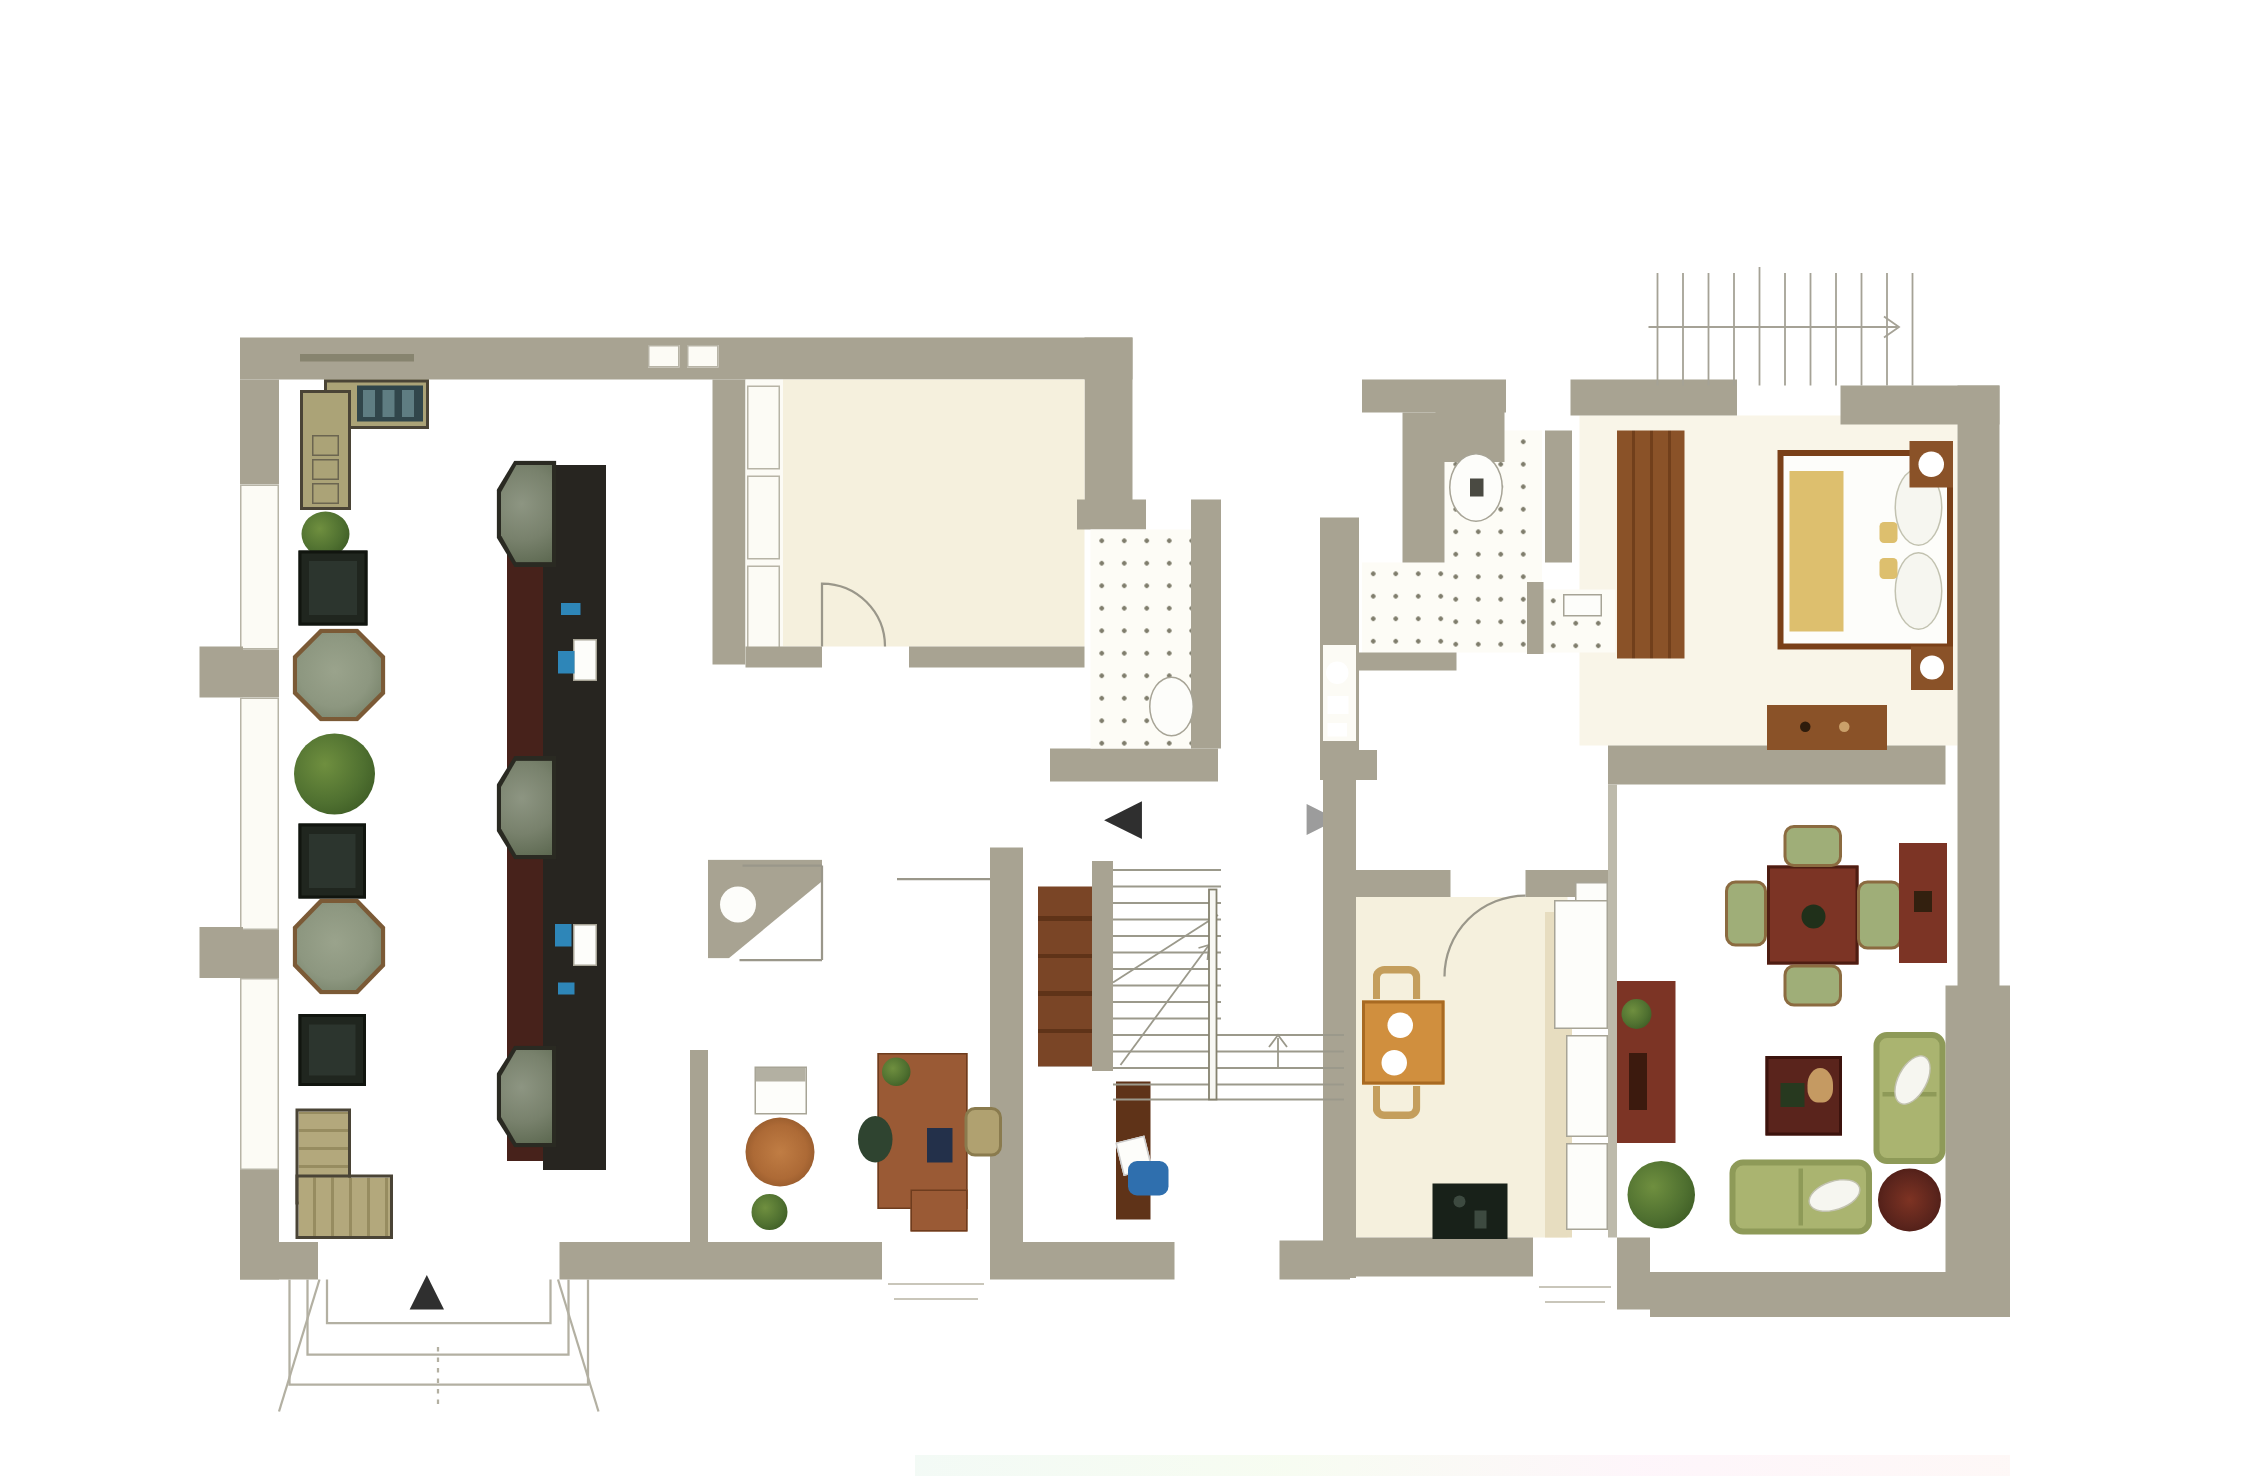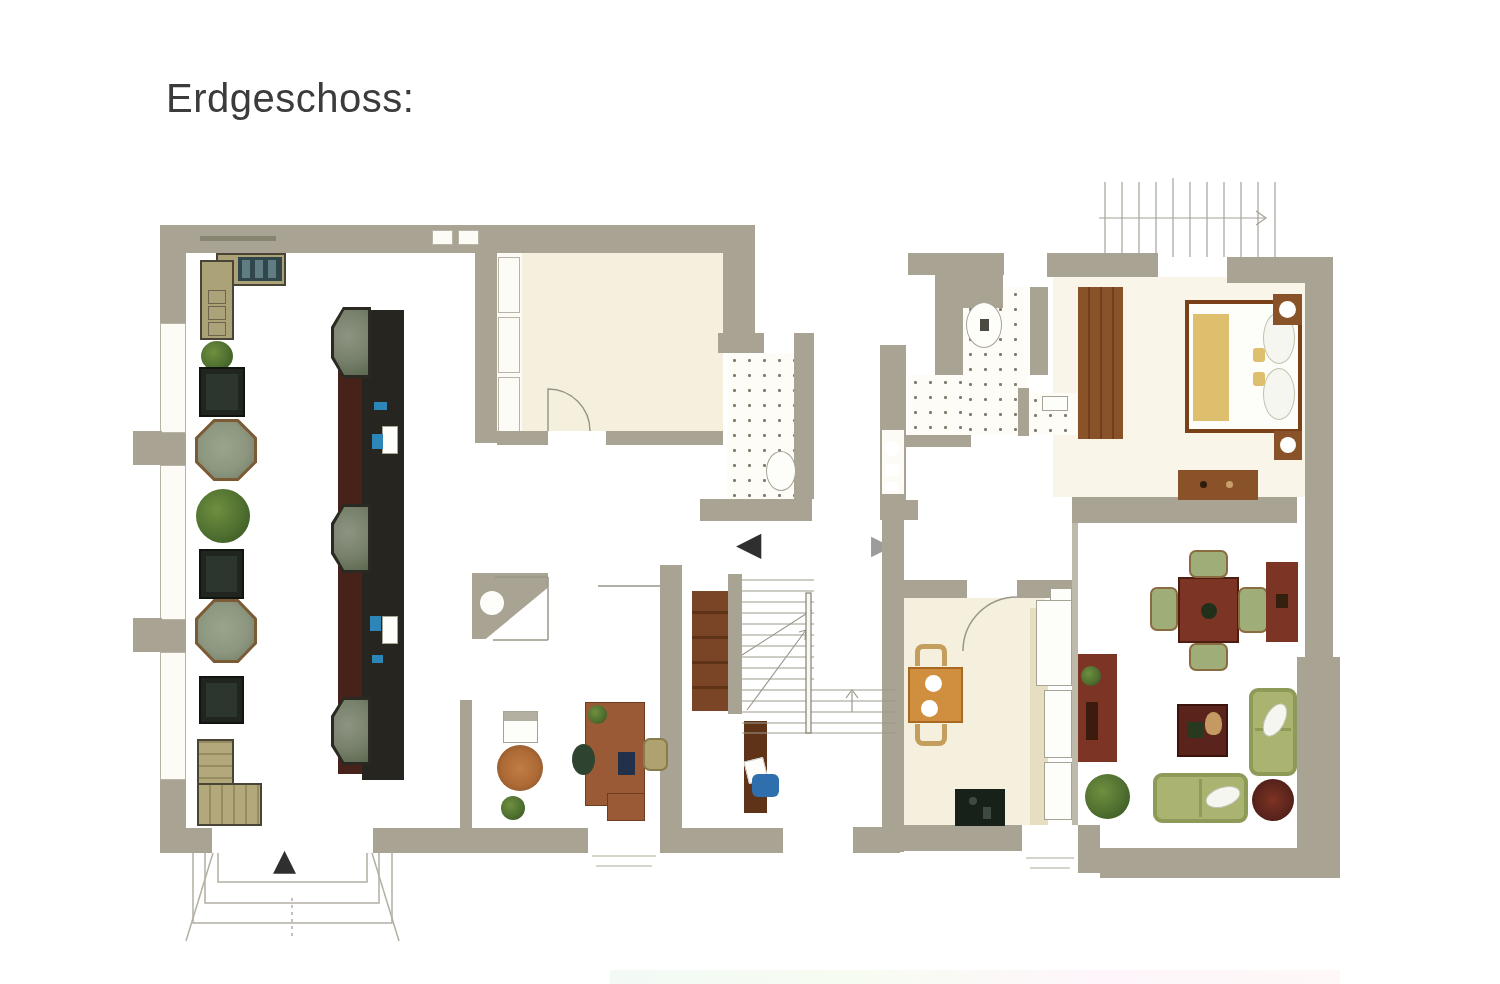--- a/index.html
+++ b/index.html
@@ -36,21 +36,20 @@
   .chairg{position:absolute;background:#9fae78;border:2px solid #8b6b40;border-radius:7px;box-sizing:border-box;}
   .ctan{position:absolute;border:5px solid var(--tanchair,#c49e5c);border-radius:8px;box-sizing:border-box;}
   .whitebx{position:absolute;background:#fdfdfa;border:1px solid #a7a496;box-sizing:border-box;}
   .arrow{position:absolute;line-height:1;font-family:"DejaVu Sans",sans-serif;}
 </style>
 </head>
 <body>
 
 <div id="canvas">
 
-  <div class="title">Erdgeschoss:</div>
 
   <div class="w" style="left:160px;top:225px;width:595px;height:28px"></div>
   <div class="abs" style="left:200px;top:236px;width:76px;height:5px;background:#87846f"></div>
   <div class="win" style="left:432px;top:230px;width:21px;height:15px"></div>
   <div class="win" style="left:458px;top:230px;width:21px;height:15px"></div>
   <div class="w" style="left:723px;top:225px;width:32px;height:112px"></div>
 
   <div class="w" style="left:160px;top:253px;width:26px;height:70px"></div>
   <div class="win" style="left:160px;top:323px;width:26px;height:110px"></div>
   <div class="w" style="left:160px;top:433px;width:26px;height:32px"></div>

